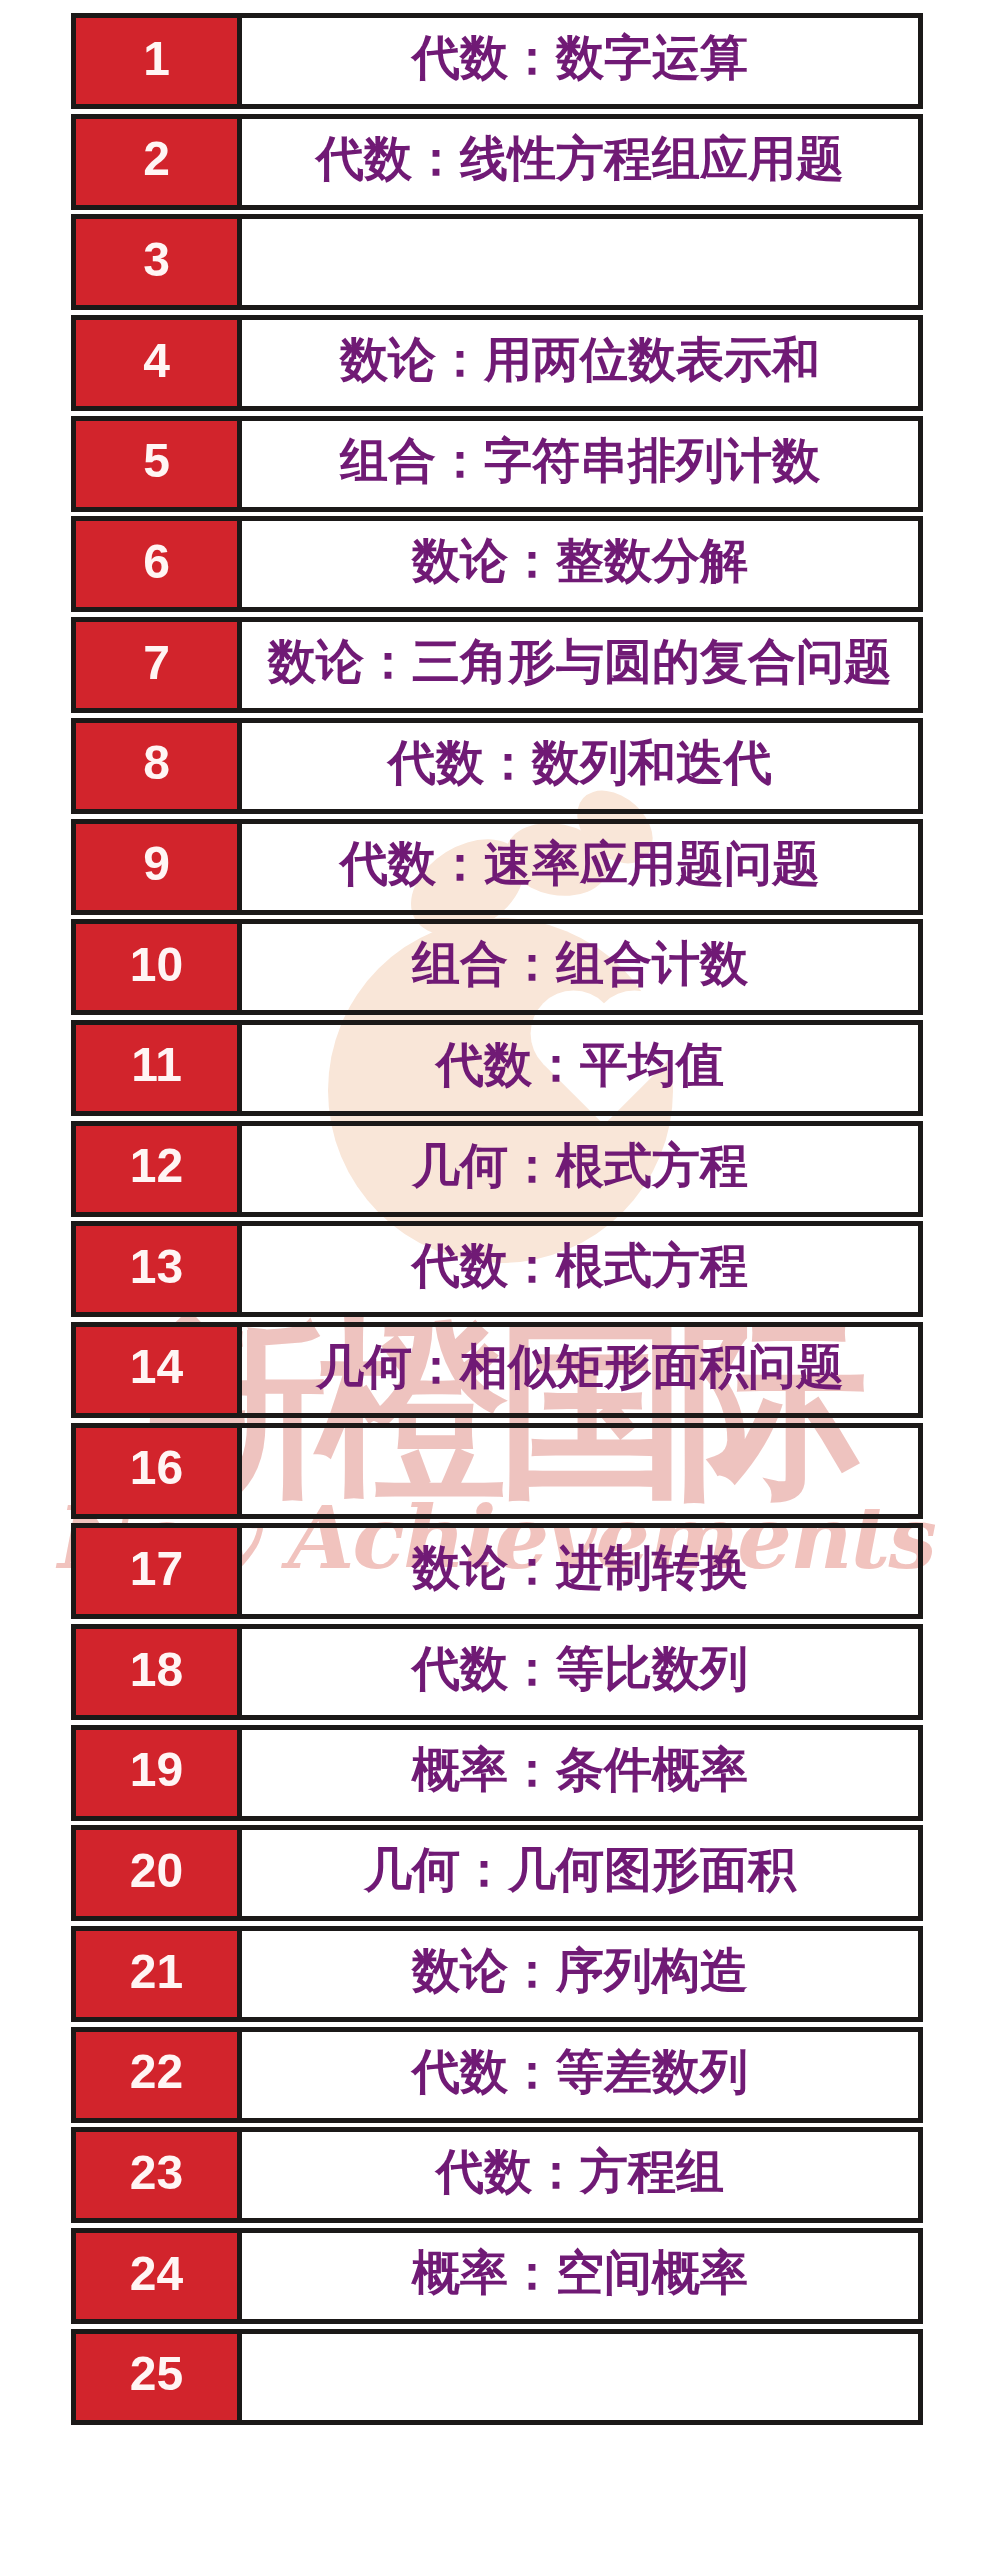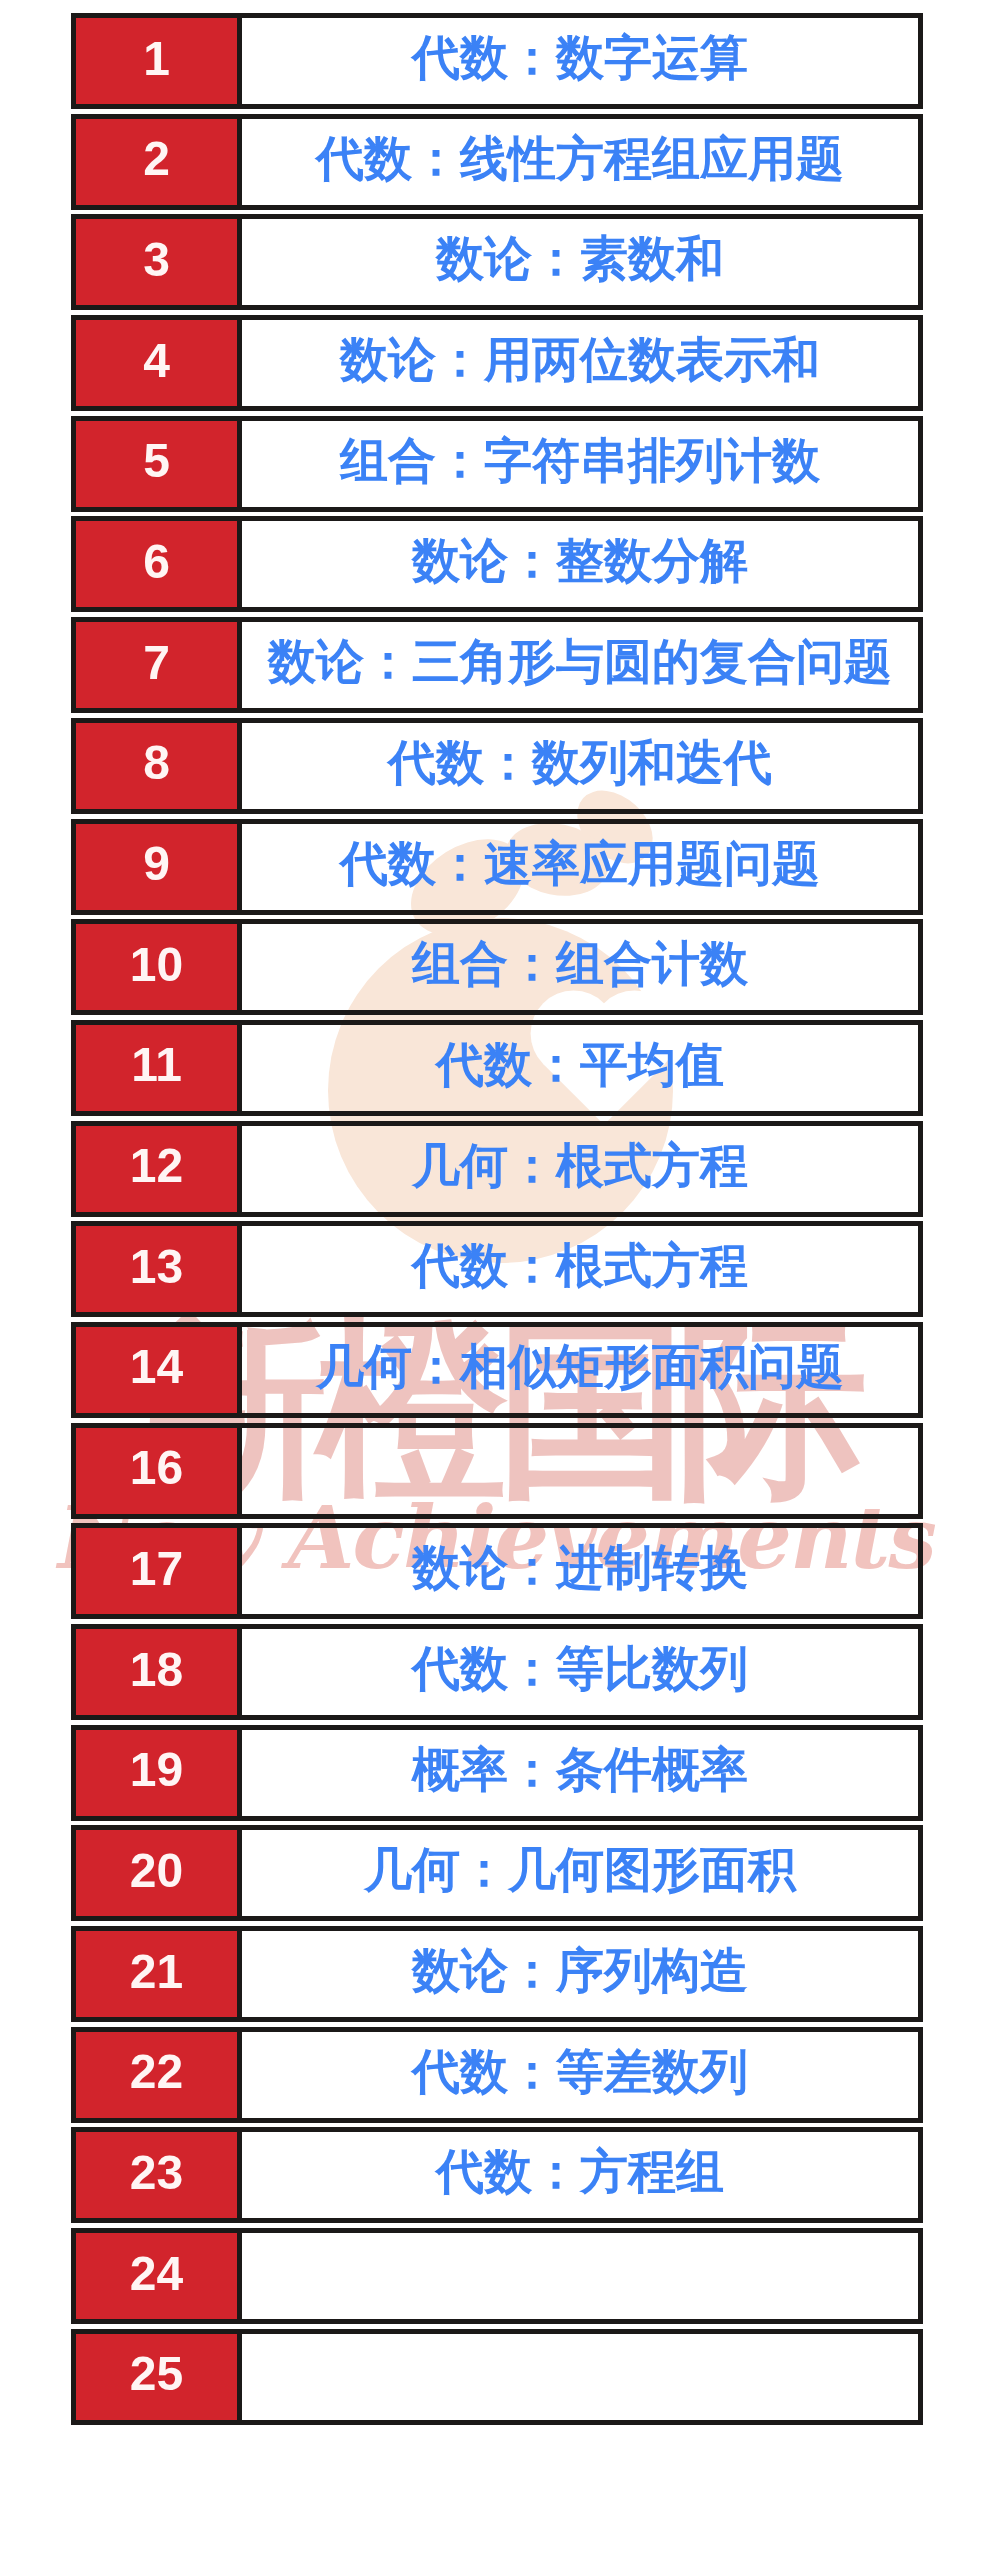--- a/index.html
+++ b/index.html
@@ -61,21 +61,21 @@
   }
   .num {
     color: #fff5f4; font-size: 48px; font-weight: 700;
     transform: translateY(-2.8px);
   }
   .topic-cell {
     flex: 1; display: flex; align-items: center; justify-content: center;
     background: transparent;
   }
   .topic {
-    color: #3b82f6; font-size: 48px; font-weight: 700;
+    color: #701a75; font-size: 48px; font-weight: 700;
     white-space: nowrap; transform: translateY(-2.8px); font-family: Liberation Serif, serif;
   }
 </style>
 </head>
 <body>
 
 <div class="wm-layer">
   <div class="wm-shape wm-petal3"></div>
   <div class="wm-shape wm-petal2"></div>
   <div class="wm-shape wm-petal1"></div>
@@ -101,23 +101,20 @@
     </div>
     <div class="topic-cell">
       <span class="topic">代数：线性方程组应用题</span>
     </div>
   </div>
 
   <div class="row">
     <div class="num-cell">
       <span class="num">3</span>
     </div>
-    <div class="topic-cell">
-      <span class="topic">数论：素数和</span>
-    </div>
   </div>
 
   <div class="row">
     <div class="num-cell">
       <span class="num">4</span>
     </div>
     <div class="topic-cell">
       <span class="topic">数论：用两位数表示和</span>
     </div>
   </div>
@@ -279,20 +276,23 @@
     </div>
     <div class="topic-cell">
       <span class="topic">代数：方程组</span>
     </div>
   </div>
 
   <div class="row">
     <div class="num-cell">
       <span class="num">24</span>
     </div>
+    <div class="topic-cell">
+      <span class="topic">概率：空间概率</span>
+    </div>
   </div>
 
   <div class="row">
     <div class="num-cell">
       <span class="num">25</span>
     </div>
   </div>
 </div>
 
 

